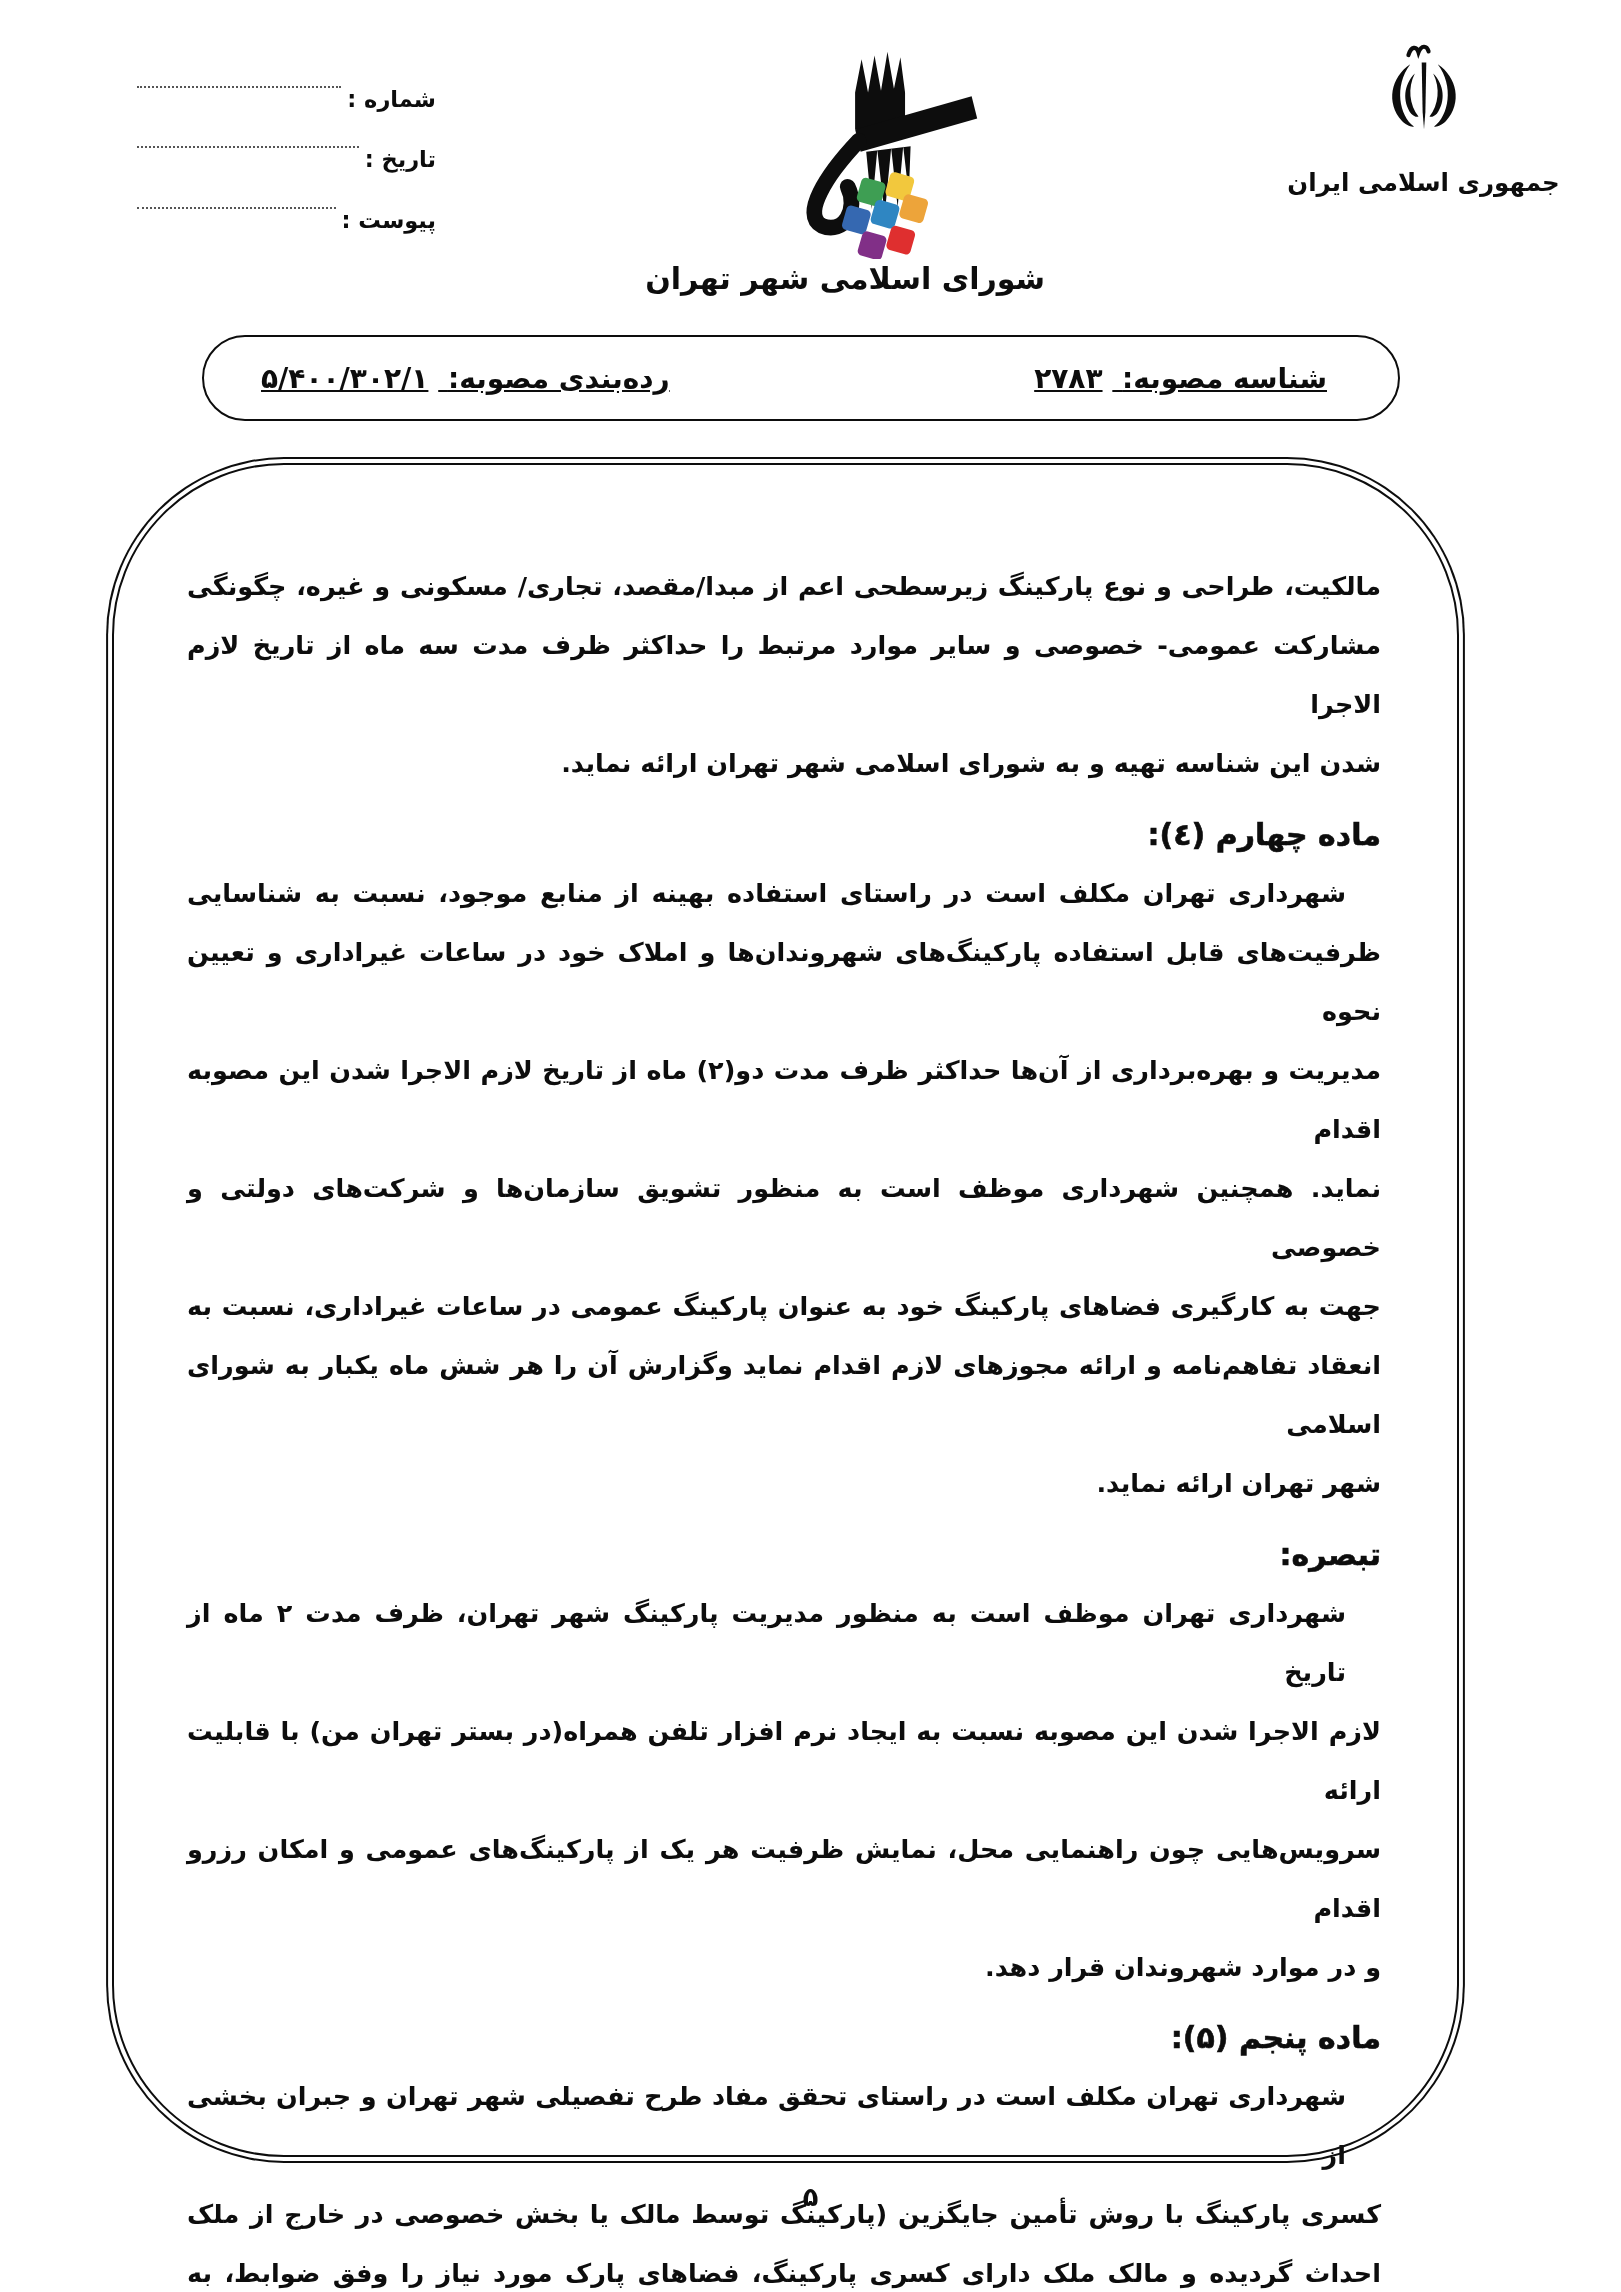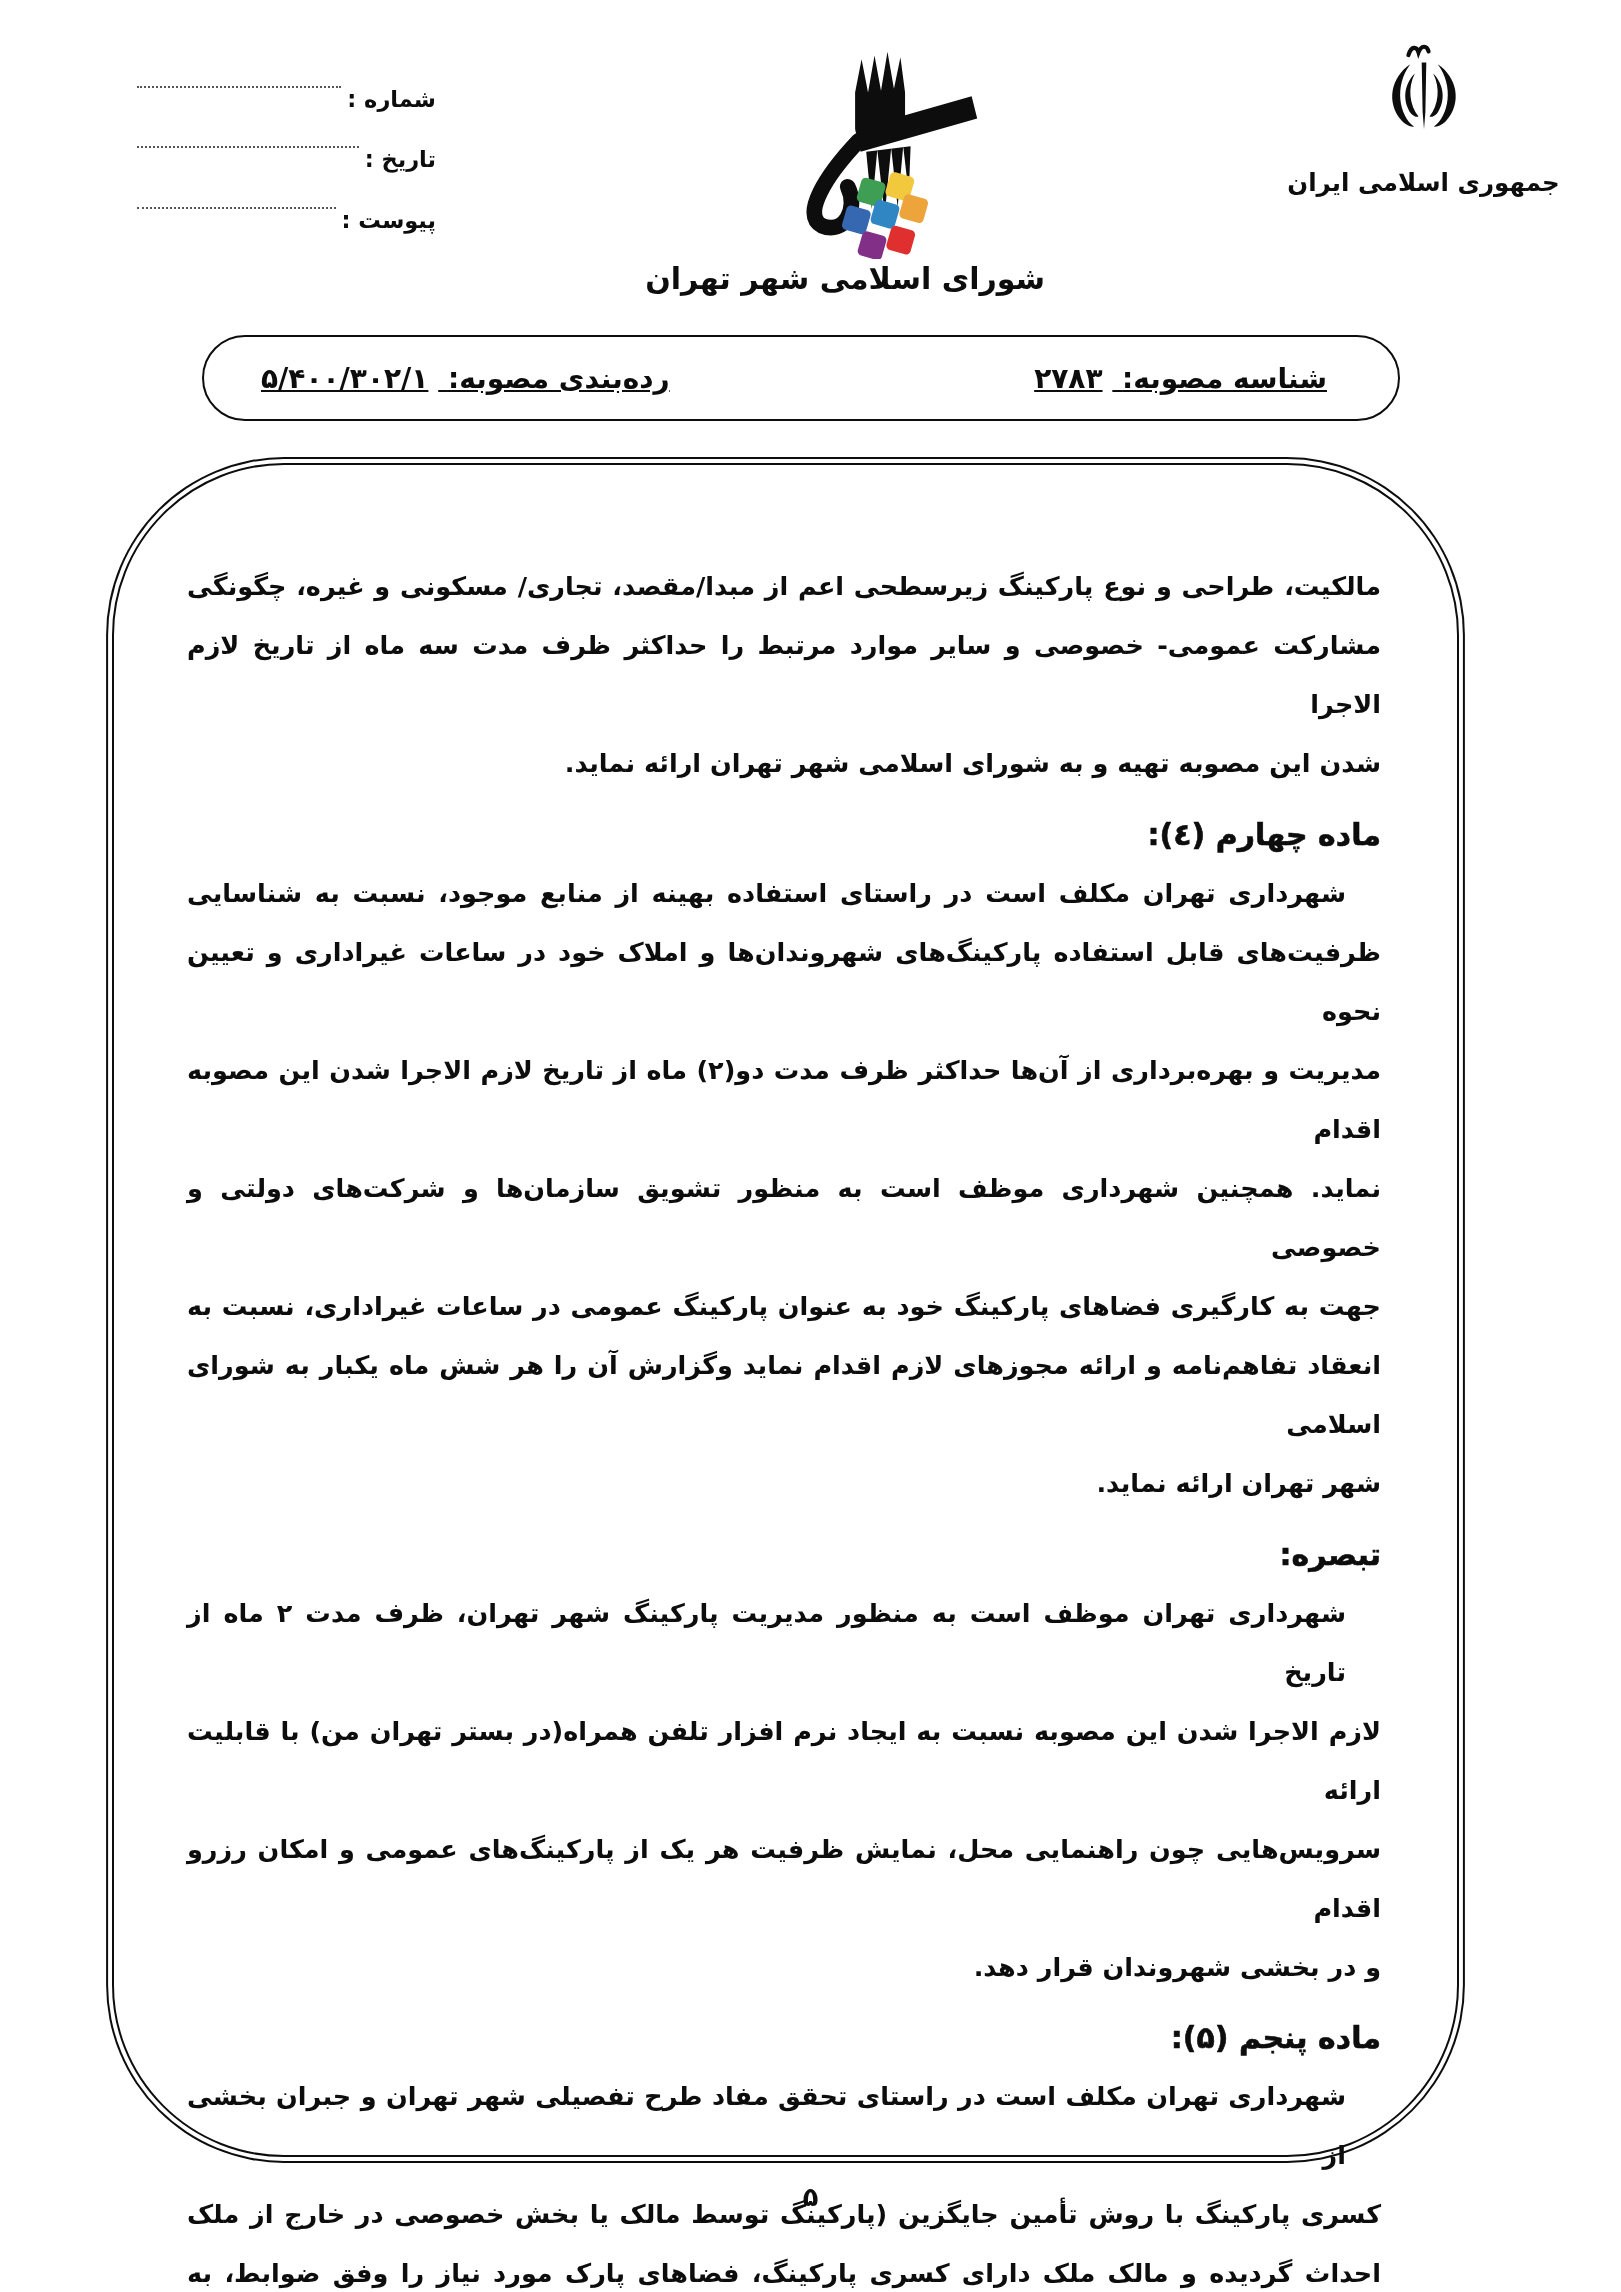--- a/index.html
+++ b/index.html
@@ -119,38 +119,38 @@
       <span>رده‌بندی مصوبه:</span>
       <span class="val">۵/۴۰۰/۳۰۲/۱</span>
     </div>
   </div>
 
   <div class="body-box">
     <div class="body-content">
 
       <div class="pline">مالکیت، طراحی و نوع پارکینگ زیرسطحی اعم از مبدا/مقصد، تجاری/ مسکونی و غیره، چگونگی</div>
       <div class="pline">مشارکت عمومی- خصوصی و سایر موارد مرتبط را حداکثر ظرف مدت سه ماه از تاریخ لازم الاجرا</div>
-      <div class="pline last">شدن این مصوبه تهیه و به شورای اسلامی شهر تهران ارائه نماید.</div>
+      <div class="pline last">شدن این شناسه تهیه و به شورای اسلامی شهر تهران ارائه نماید.</div>
 
       <div class="bheading">ماده چهارم (٤):</div>
 
       <div class="pline indent">شهرداری تهران مکلف است در راستای استفاده بهینه از منابع موجود، نسبت به شناسایی</div>
       <div class="pline">ظرفیت‌های قابل استفاده پارکینگ‌های شهروندان‌ها و املاک خود در ساعات غیراداری و تعیین نحوه</div>
       <div class="pline">مدیریت و بهره‌برداری از آن‌ها حداکثر ظرف مدت دو(۲) ماه از تاریخ لازم الاجرا شدن این مصوبه اقدام</div>
       <div class="pline">نماید. همچنین شهرداری موظف است به منظور تشویق سازمان‌ها و شرکت‌های دولتی و خصوصی</div>
       <div class="pline">جهت به کارگیری فضاهای پارکینگ خود به عنوان پارکینگ عمومی در ساعات غیراداری، نسبت به</div>
       <div class="pline">انعقاد تفاهم‌نامه و ارائه مجوزهای لازم اقدام نماید وگزارش آن را هر شش ماه یکبار به شورای اسلامی</div>
       <div class="pline last">شهر تهران ارائه نماید.</div>
 
       <div class="bheading">تبصره:</div>
 
       <div class="pline indent">شهرداری تهران موظف است به منظور مدیریت پارکینگ شهر تهران، ظرف مدت ۲ ماه از تاریخ</div>
       <div class="pline">لازم الاجرا شدن این مصوبه نسبت به ایجاد نرم افزار تلفن همراه(در بستر تهران من) با قابلیت ارائه</div>
       <div class="pline">سرویس‌هایی چون راهنمایی محل، نمایش ظرفیت هر یک از پارکینگ‌های عمومی و امکان رزرو اقدام</div>
-      <div class="pline last">و در بخشی شهروندان قرار دهد.</div>
+      <div class="pline last">و در موارد شهروندان قرار دهد.</div>
 
       <div class="bheading">ماده پنجم (۵):</div>
 
       <div class="pline indent">شهرداری تهران مکلف است در راستای تحقق مفاد طرح تفصیلی شهر تهران و جبران بخشی از</div>
       <div class="pline">کسری پارکینگ با روش تأمین جایگزین (پارکینگ توسط مالک یا بخش خصوصی در خارج از ملک</div>
       <div class="pline">احداث گردیده و مالک ملک دارای کسری پارکینگ، فضاهای پارک مورد نیاز را وفق ضوابط، به عنوان</div>
 
     </div>
   </div>
 

